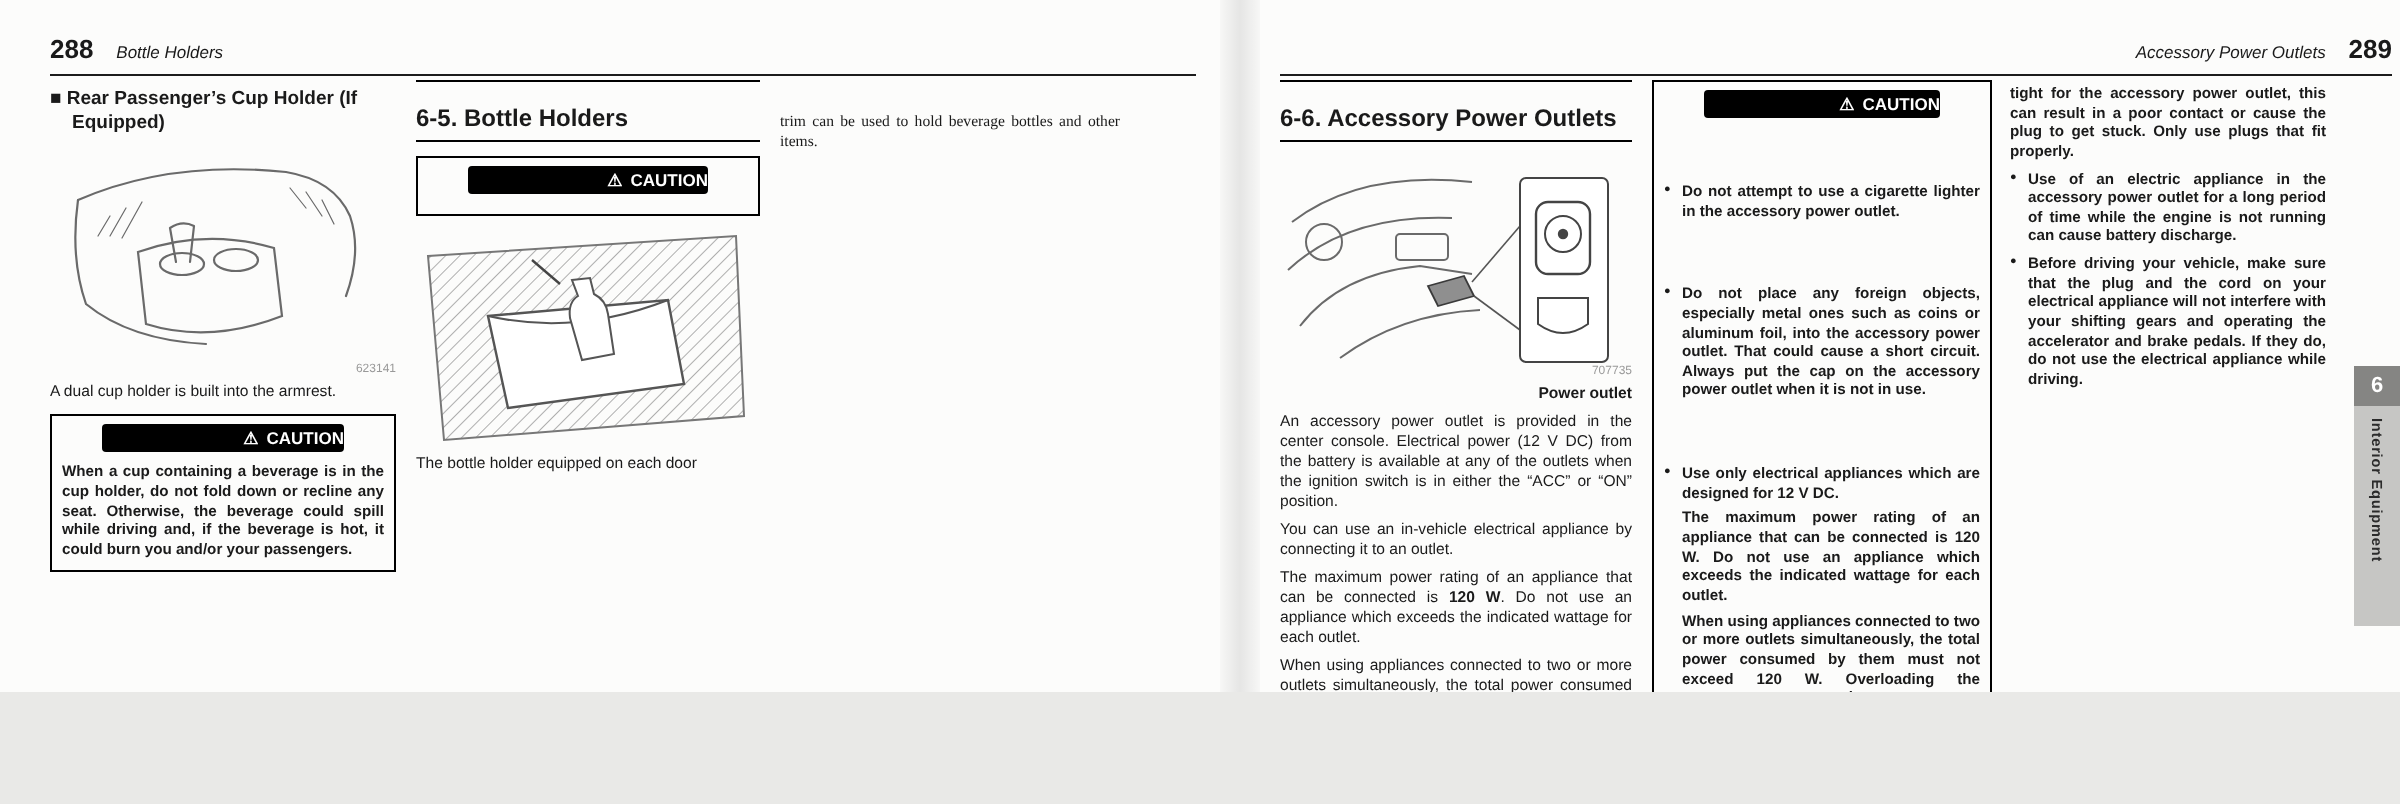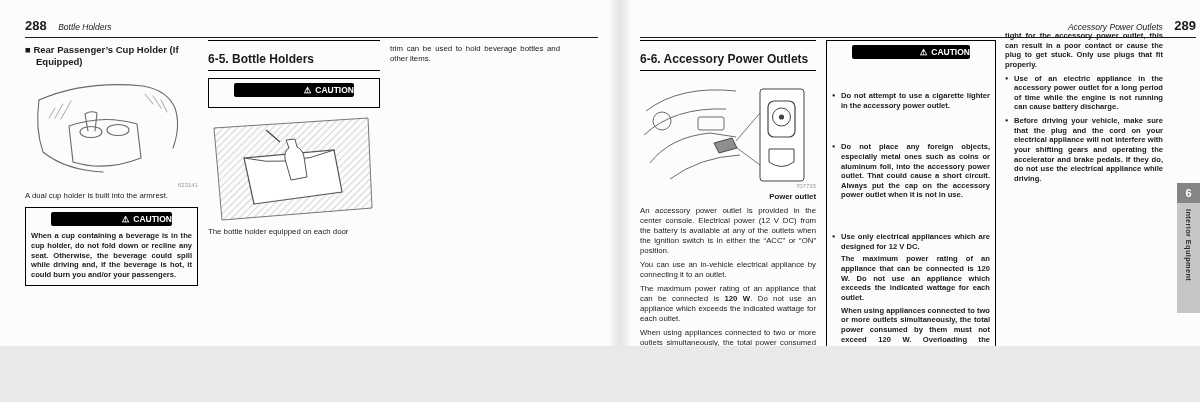--- a/index.html
+++ b/index.html
@@ -22,21 +22,21 @@
   .hdr-left .runtitle { margin-left: 7px; }
   .hdr-right .runtitle { margin-right: 7px; }
 
   
   .col { position: absolute; }
   .c1L { left: 25px;  top: 44px; width: 173px; }
   .c2L { left: 208px; top: 40px; width: 172px; }
   .c3L { left: 390px; top: 44px; width: 170px; }
   .c1R { left: 640px; top: 40px; width: 176px; }
   .c2R { left: 826px; top: 40px; width: 170px; }
-  .c3R { left: 1005px; top: 31px; width: 158px; }
+  .c3R { left: 1005px; top: 42px; width: 158px; }
 
   .sub-heading {
     font-size: 9.5px; font-weight: bold; line-height: 1.25;
     padding-left: 11px; text-indent: -11px;
   }
   .section-head {
     font-size: 12px; font-weight: bold; line-height: 1.2;
     border-top: 1px solid #000; border-bottom: 1px solid #000;
     padding: 11px 0 4px;
   }
@@ -142,21 +142,21 @@
         <path d="M36 44 Q80 54 126 36" fill="none" stroke="#555" stroke-width="1"></path>
         <path d="M78 26 l9 -1 2 8 q6 3 7 10 l3 20 -16 3 -6 -21 q-1 -8 4 -11 z" fill="#ffffff" stroke="#555" stroke-width="1"></path>
         <path d="M58 16 L72 28" stroke="#444" stroke-width="1.2" fill="none"></path>
       </svg>
     </div>
 
     <div class="caption">The bottle holder equipped on each door</div>
   </div>
 
   <div class="col c3L">
-    <div class="body-text" style="margin-top:0;">trim can be used to hold beverage bottles and other items.</div>
+    <div class="body-text" style="margin-top:12px;font-family:Liberation Serif, serif;">trim can be used to hold beverage bottles and other items.</div>
   </div>
 
   <div class="col c1R">
     <div class="section-head">6-6. Accessory Power Outlets</div>
 
     <div class="figure">
       <svg width="170" height="110" viewBox="0 0 170 110">
         <g fill="none" stroke="#6a6a6a" stroke-width="1">
           <path d="M6 34 Q40 8 96 14"></path>
           <path d="M4 58 Q34 30 86 32"></path>

